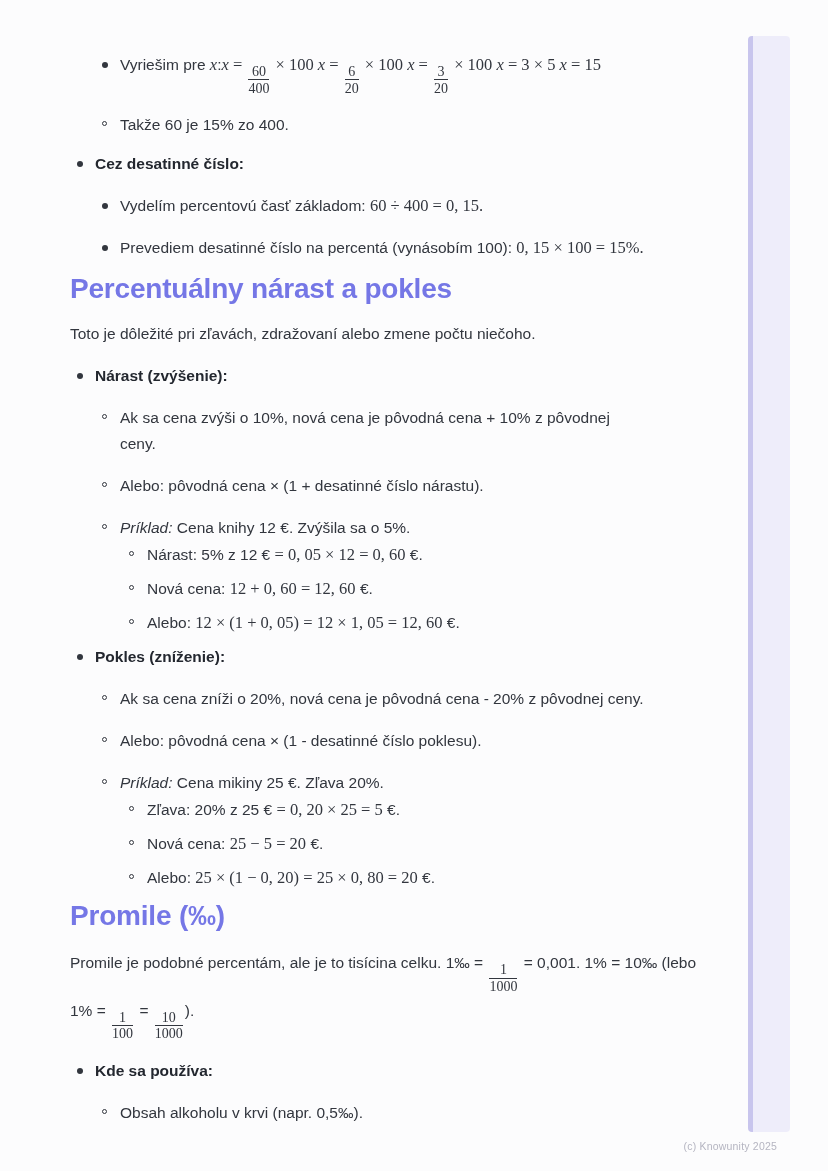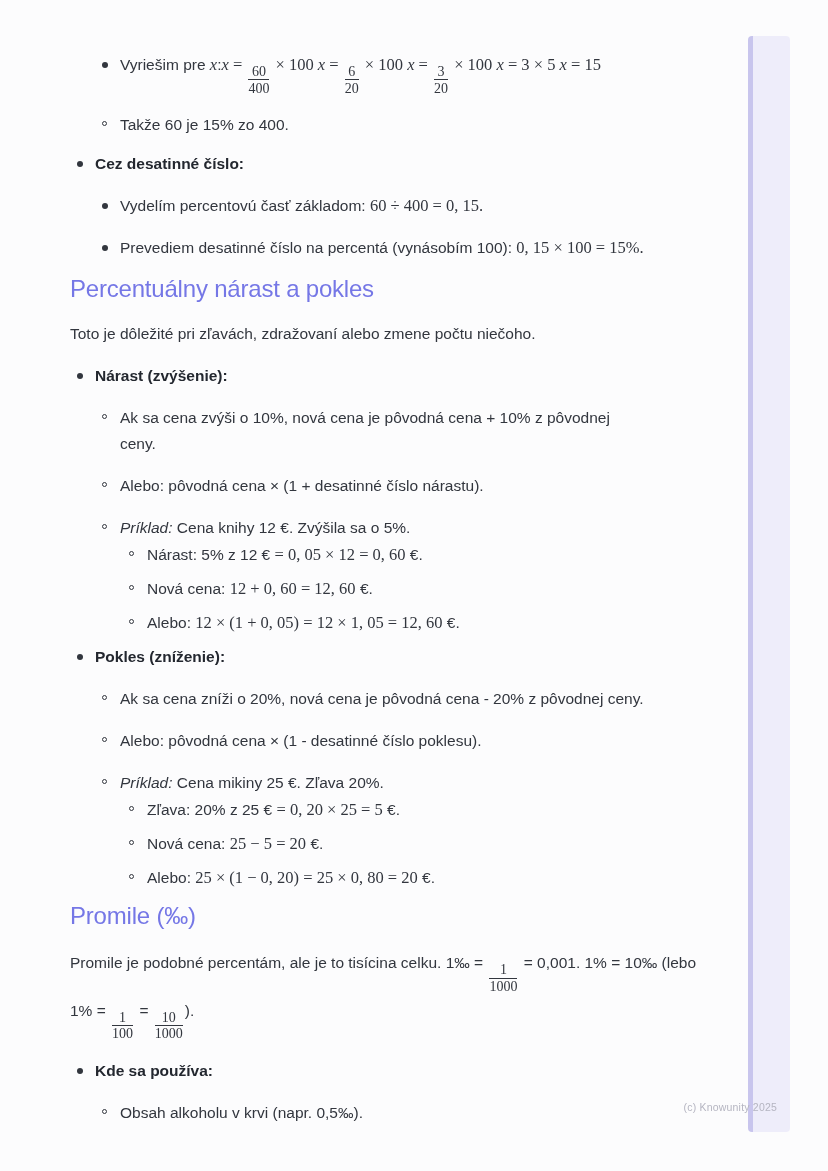--- a/index.html
+++ b/index.html
@@ -24,39 +24,39 @@
   .lvl2>.marker{left:32px;}
   .lvl3>.marker{left:59px;}
   .marker.disc{width:6px;height:6px;background:var(--text);top:10px;}
   .marker.circle{width:5px;height:5px;border:1.5px solid var(--text);top:9px;background:transparent;}
   .lvl1>.txt{font-weight:700;color:var(--bold);}
   .lvl2>.txt{max-width:528px;}
   .lvl3>.txt{max-width:545px;}
   .p{margin:0 0 16px;line-height:27px;max-width:652px;}
   .p.mathline{line-height:31px;}
   h2.h2{
-    color:var(--heading);font-size:24px;line-height:30px;font-weight:400;
+    color:var(--heading);font-size:28px;line-height:30px;font-weight:700;
     margin:10px 0 16px;letter-spacing:-0.2px;
   }
   .m{font-family:"Liberation Serif",serif;font-size:16.5px;}
   .mi{font-family:"Liberation Serif",serif;font-size:16.5px;font-style:italic;}
   .i{font-style:italic;}
   .frac{
     display:inline-flex;flex-direction:column;align-items:center;
     vertical-align:-6px;font-family:"Liberation Serif",serif;
     font-size:14px;line-height:1.1;margin:0 2px;
   }
   .frac .den{border-top:1px solid currentColor;padding-top:0.5px;}
   .strip{
     position:absolute;left:748px;top:36px;width:42px;height:1096px;
     background:var(--stripFill);border-left:5px solid var(--stripLine);
     border-radius:4px;z-index:1;
   }
   .footer{
-    position:absolute;left:0;top:1101px;width:777px;text-align:right;
+    position:absolute;left:0;top:1140px;width:777px;text-align:right;
     font-size:10.5px;color:var(--footerC);z-index:2;letter-spacing:0.2px;
   }
 </style>
 </head>
 <body>
 
 <div id="doc">
     <div class="li lvl2">
       <span class="marker disc"></span>
       <div class="txt"><span>Vyriešim pre </span><span class="mi">x</span><span>:</span><span class="mi">x</span><span class="m"> = </span><span class="frac">

